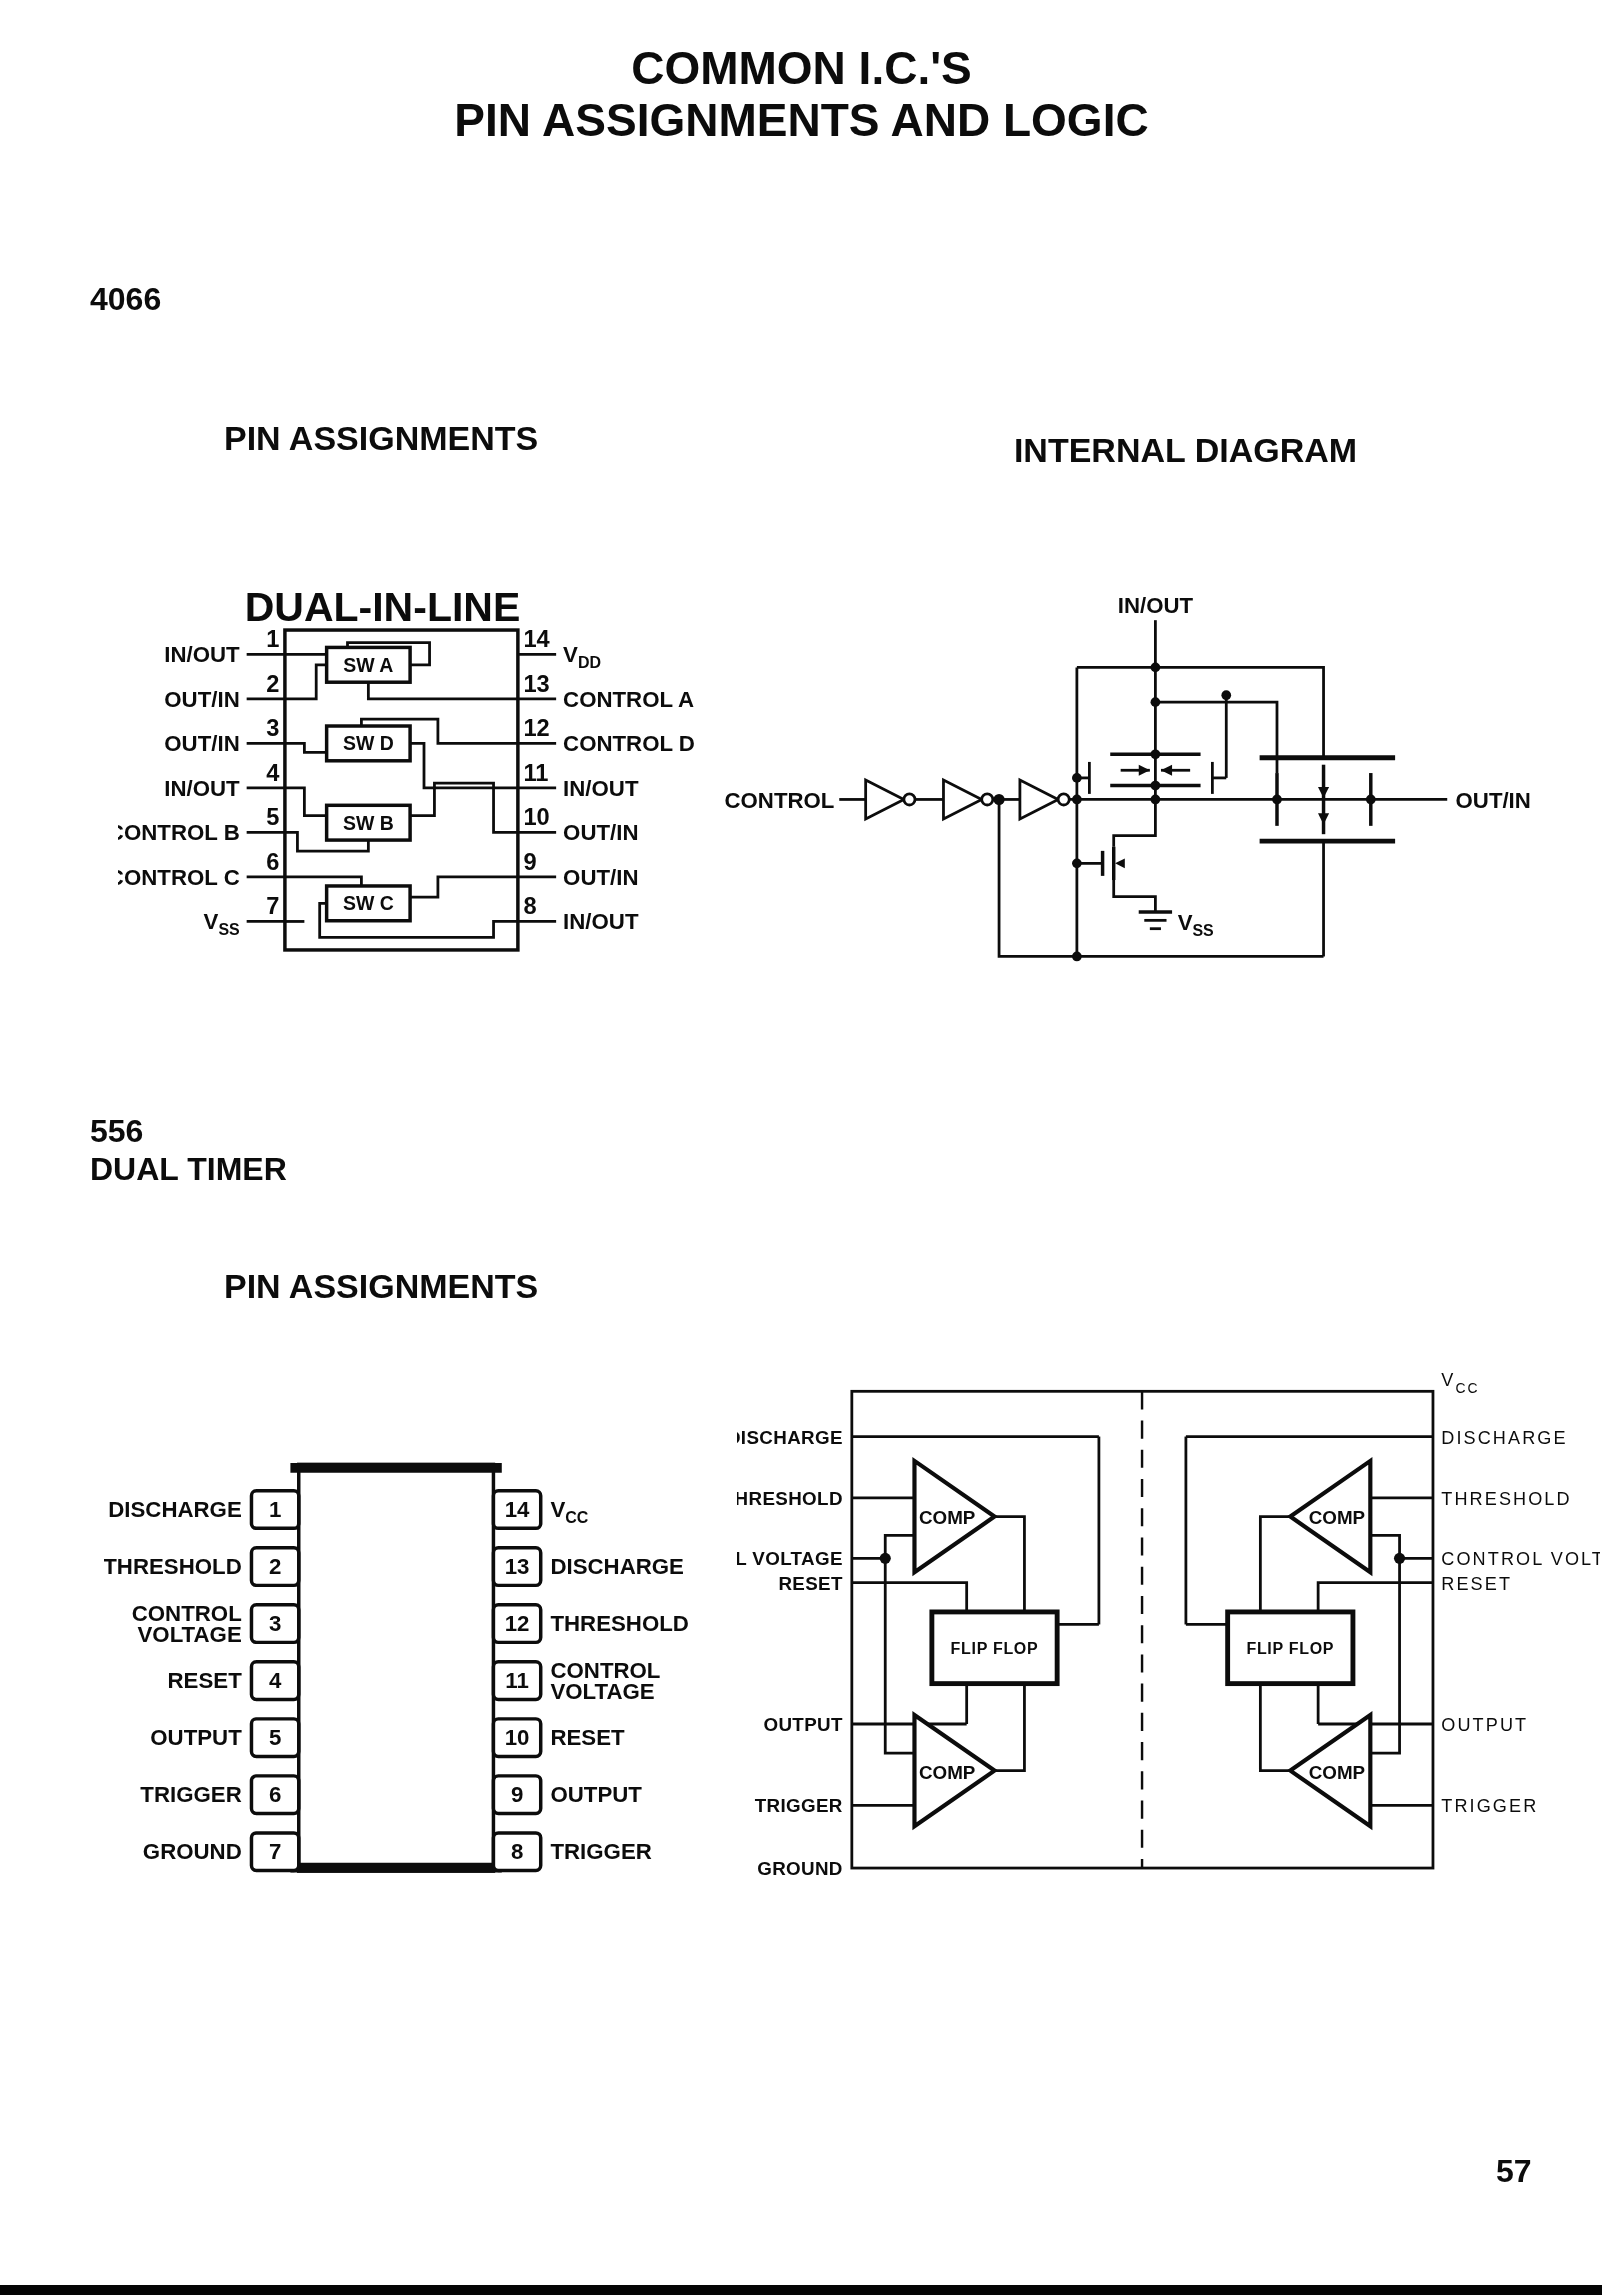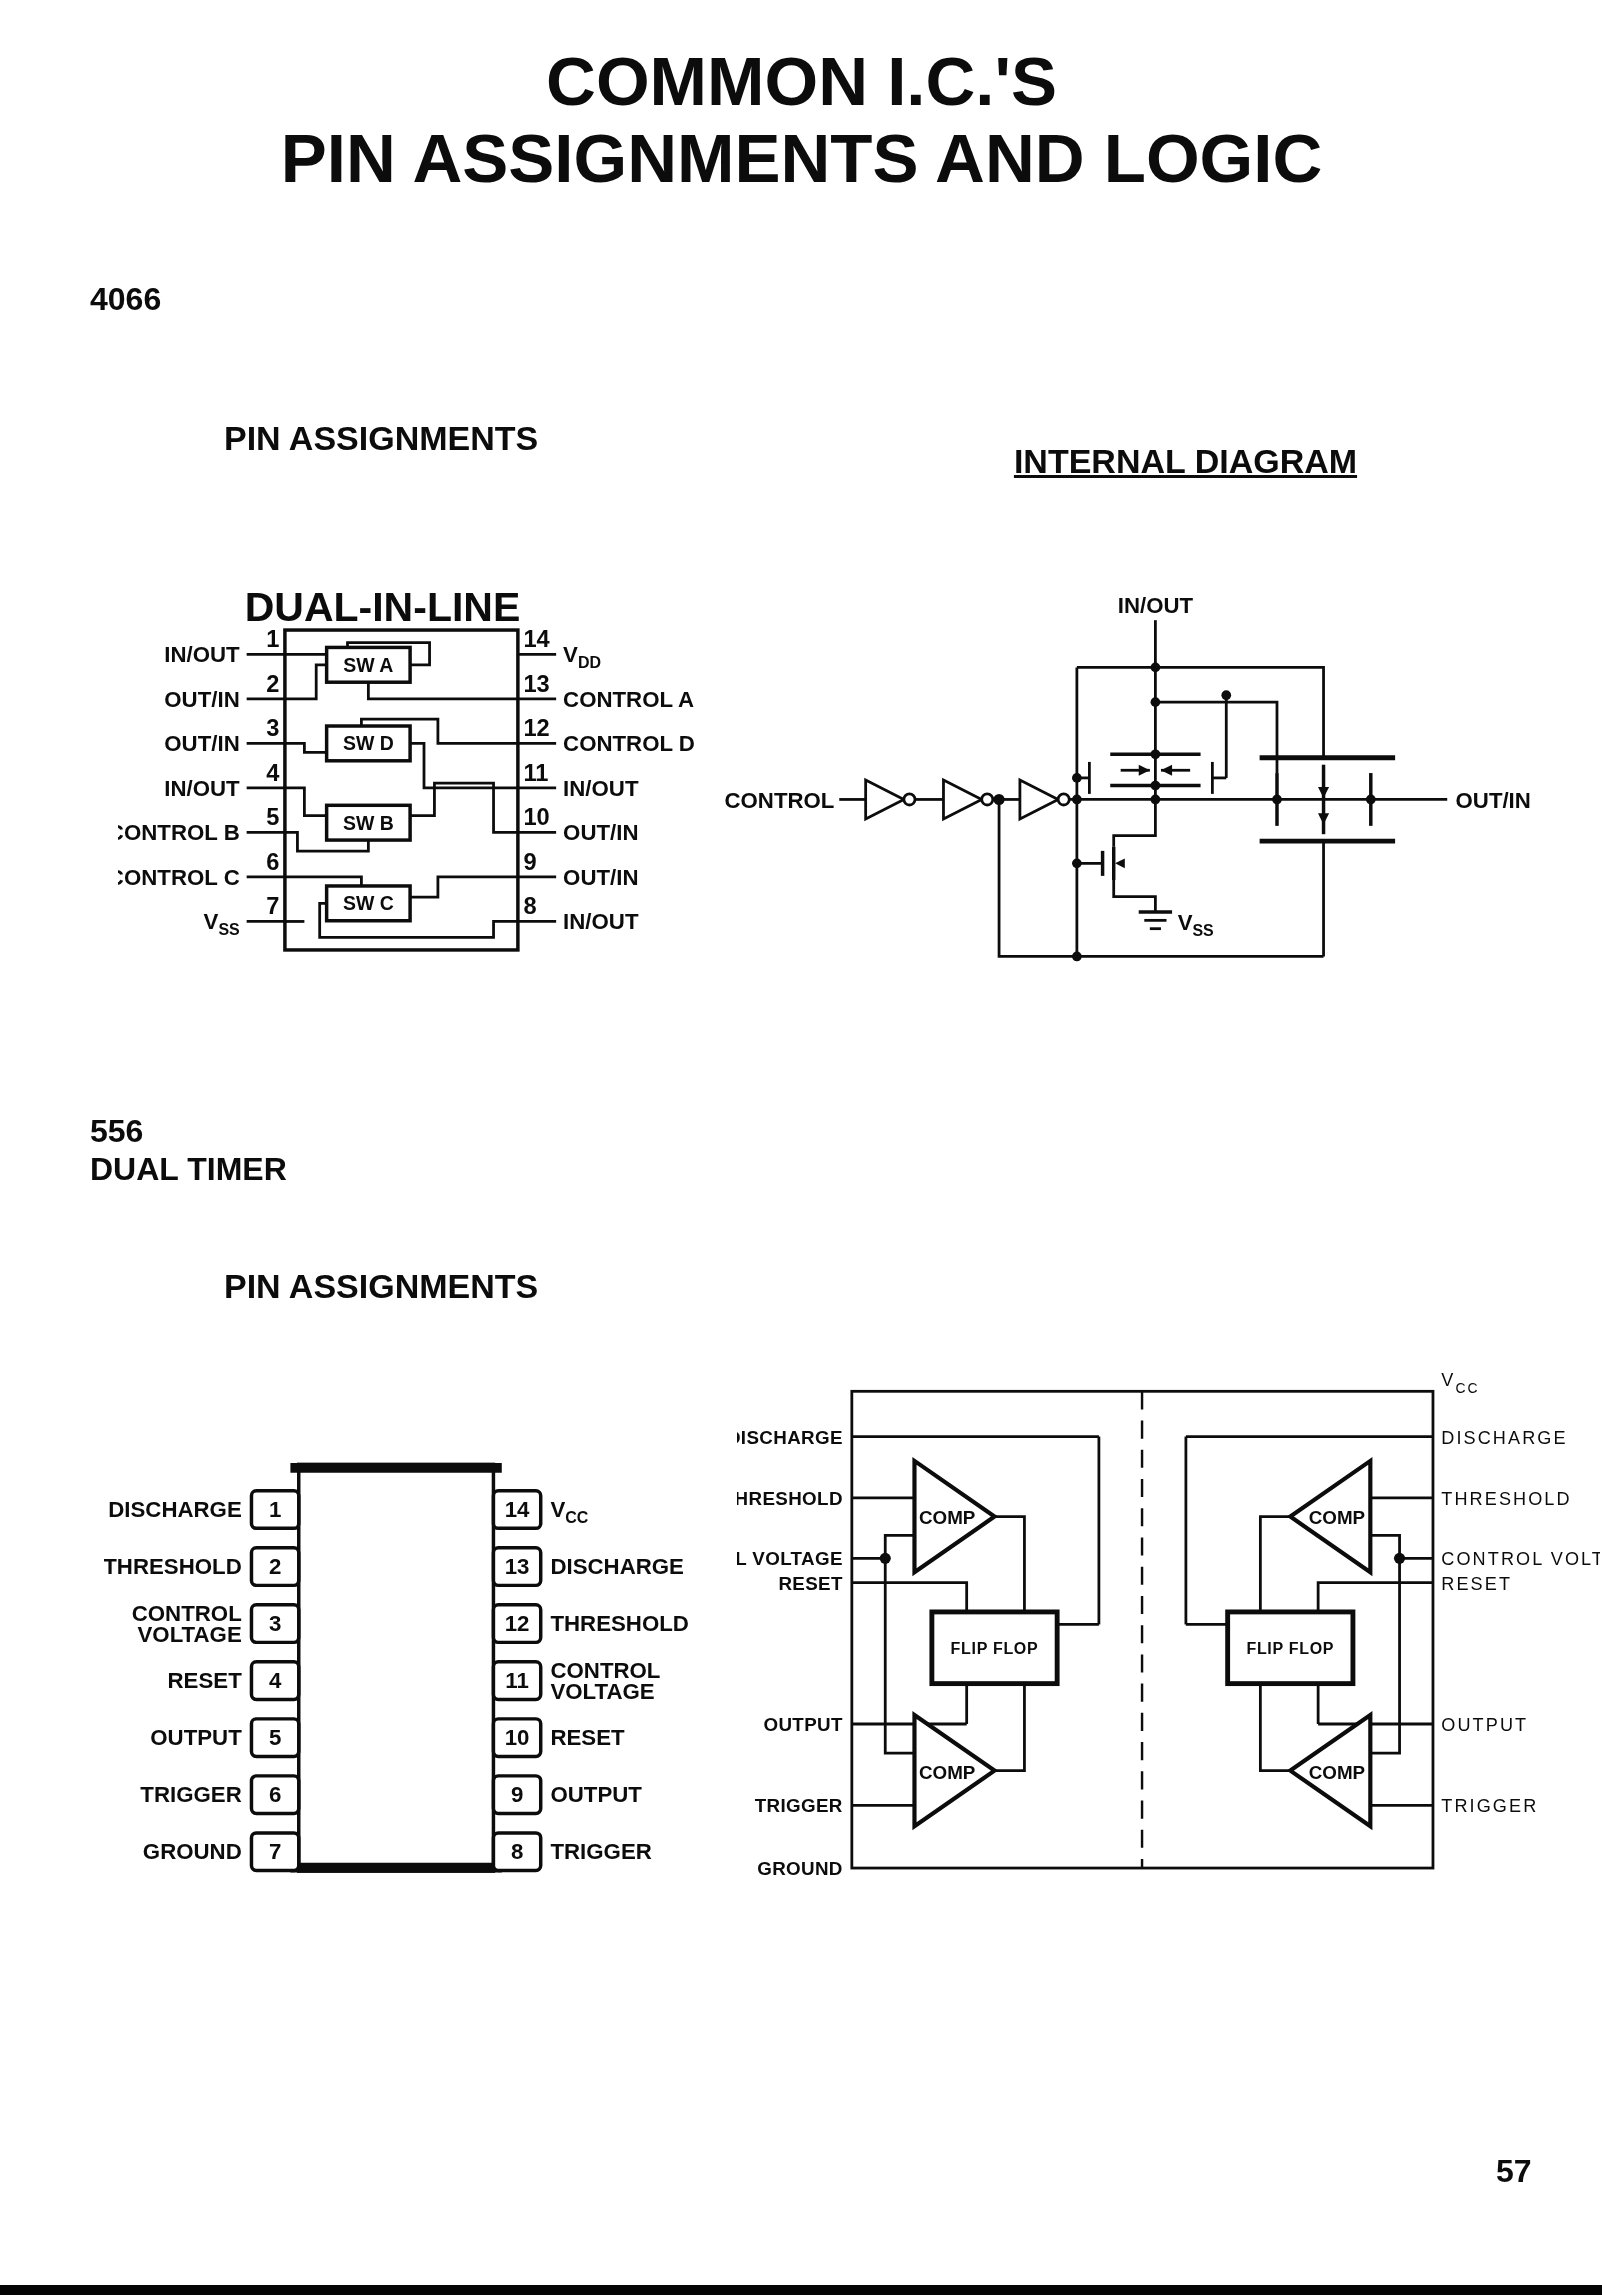--- a/index.html
+++ b/index.html
@@ -1,20 +1,20 @@
 <!DOCTYPE html>
 <html style="font-size:11px"><head>
 <meta charset="utf-8">
 <style>
   html,body{margin:0;padding:0;background:#e8e8e8;}
   .page{position:relative;width:1603px;height:2295px;background:#ffffff;overflow:hidden;
         font-family:"Liberation Sans",sans-serif;color:#0c0c0c;}
   .abs{position:absolute;}
   .ctr{text-align:center;}
-  .title{left:0;right:0;top:43px;font-size:69px;line-height:1.12;letter-spacing:0px;font-weight:700;}
+  .title{left:0;right:0;top:43px;font-size:46px;line-height:1.12;letter-spacing:0px;font-weight:700;}
   .parthead{font-size:32px;line-height:1.2;font-weight:700;letter-spacing:0px;}
   .sechead{font-size:34px;font-weight:700;margin-left:17px;}
   .diptitle{font-size:41px;font-weight:700;}
   .pagenum{font-size:32px;font-weight:700;}
   .scanbar{left:0;right:0;bottom:0;height:10.4px;background:#050505;}
   svg{display:block;}
   svg text{fill:#0c0c0c;}
   .w{stroke:#0c0c0c;stroke-width:4;fill:none;}
   .w5{stroke:#0c0c0c;stroke-width:5;fill:none;}
   .w7{stroke:#0c0c0c;stroke-width:7;fill:none;}
@@ -42,21 +42,21 @@
   <div class="abs ctr title" style="left:0;right:0;top:43px;">
     <div>COMMON I.C.'S</div>
     <div>PIN ASSIGNMENTS AND LOGIC</div>
   </div>
 
   <div class="abs parthead" style="left:90px;top:280px;">
     <div>4066</div>
   </div>
 
   <div class="abs sechead" style="left:207px;top:419px;">PIN ASSIGNMENTS</div>
-  <div class="abs ctr sechead" style="left:925px;width:487px;top:442px;line-height:1.12;text-decoration:underline;">
+  <div class="abs ctr sechead" style="left:925px;width:487px;top:431px;line-height:1.12;">
     <div>INTERNAL DIAGRAM</div>
   </div>
 
   <div class="abs ctr diptitle" style="left:174px;width:417px;top:584px;">DUAL-IN-LINE PACKAGE</div>
 
   <svg class="abs" style="left:118px;top:616px;" width="612" height="348" viewBox="0 0 880 500">
 
     <rect x="240" y="20" width="335" height="460" class="box"></rect>
 
     <g class="w">

